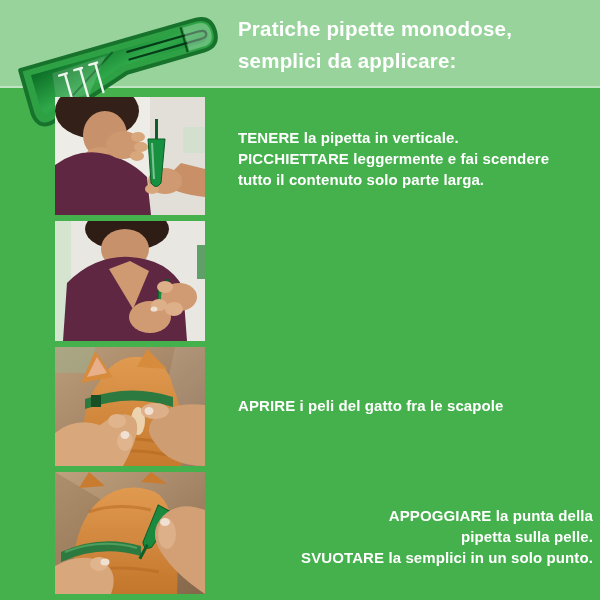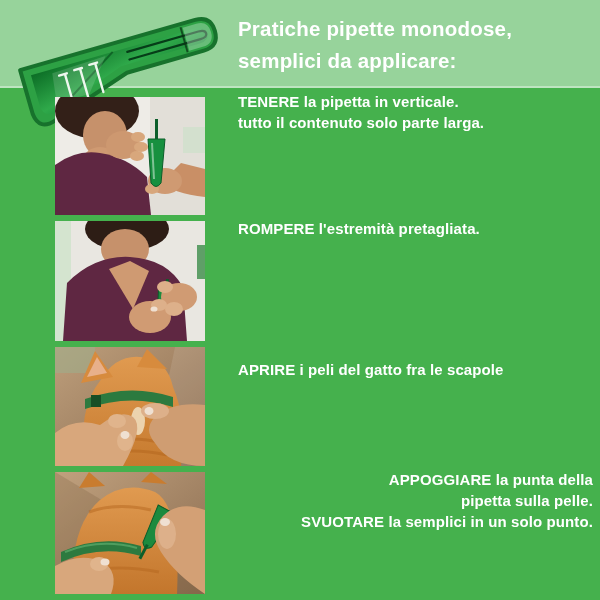--- a/index.html
+++ b/index.html
@@ -3,21 +3,21 @@
 <meta charset="utf-8">
 <style>
   html,body{margin:0;padding:0;}
   body{width:600px;height:600px;overflow:hidden;font-family:"Liberation Sans",sans-serif;}
   .poster{position:relative;width:600px;height:600px;background:var(--background-green,#45b14d);}
   .banner{position:absolute;left:0;top:0;width:600px;height:88px;background:var(--banner-green,#97d39b);border-bottom:2px solid rgba(255,255,255,.38);box-sizing:border-box;}
   .title-block{position:absolute;left:238px;top:13px;color:#fff;font-size:20.5px;font-weight:bold;line-height:32px;letter-spacing:.2px;}
   .blister-wrap{position:absolute;left:2px;top:-12px;width:250px;height:150px;pointer-events:none;}
   .photo{position:absolute;left:55px;width:150px;overflow:hidden;}
   .photo svg{display:block;width:100%;height:100%;}
-  .step-text{position:absolute;left:238px;width:355px;color:#fff;font-size:15px;font-weight:bold;line-height:21px;letter-spacing:.1px;}
+  .step-text{position:absolute;left:238px;width:355px;color:#fff;font-size:15px;font-weight:bold;line-height:21px;letter-spacing:.1px;margin-top:36px;}
 </style>
 </head>
 <body>
 
 <div class="poster">
 
   <div class="banner"></div>
 
   <div class="title-block">
     <div>Pratiche pipette monodose,</div>
@@ -183,26 +183,24 @@
       <ellipse cx="110" cy="50" rx="5" ry="4" fill="#efe0d2"></ellipse>
 
       <path d="M 0,122 L 0,94 Q 25,80 48,90 Q 64,100 56,122 Z" fill="#d8a77c"></path>
       <ellipse cx="44" cy="92" rx="9" ry="7" fill="#e0b48c"></ellipse>
       <ellipse cx="50" cy="90" rx="4.5" ry="3.6" fill="#efe0d2"></ellipse>
     </svg>
   </div>
 
   <div class="step-text" style="top:91px;">
     <div>TENERE la pipetta in verticale.</div>
+    <div>PICCHIETTARE leggermente e fai scendere</div>
     <div>tutto il contenuto solo parte larga.</div>
   </div>
 
-  <div class="step-text" style="top:218px;">
-    <div>ROMPERE l'estremità pretagliata.</div>
-  </div>
 
   <div class="step-text" style="top:359px;">
     <div>APRIRE i peli del gatto fra le scapole</div>
   </div>
 
   <div class="step-text" style="top:469px;text-align:right;">
     <div>APPOGGIARE la punta della</div>
     <div>pipetta sulla pelle.</div>
     <div>SVUOTARE la semplici in un solo punto.</div>
   </div>

